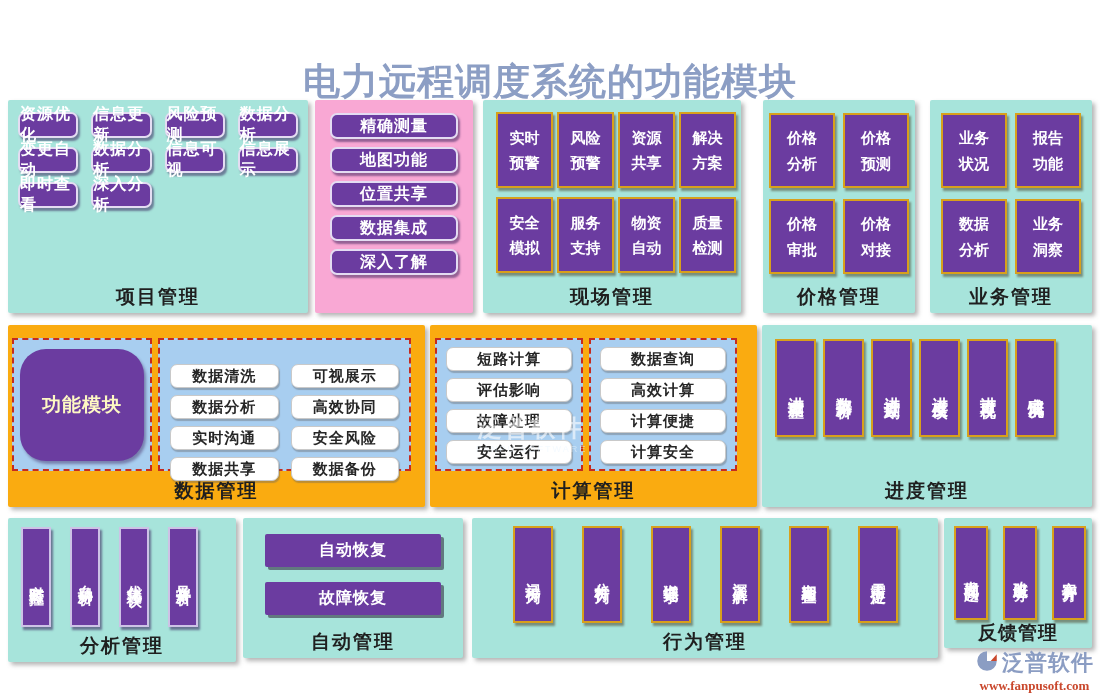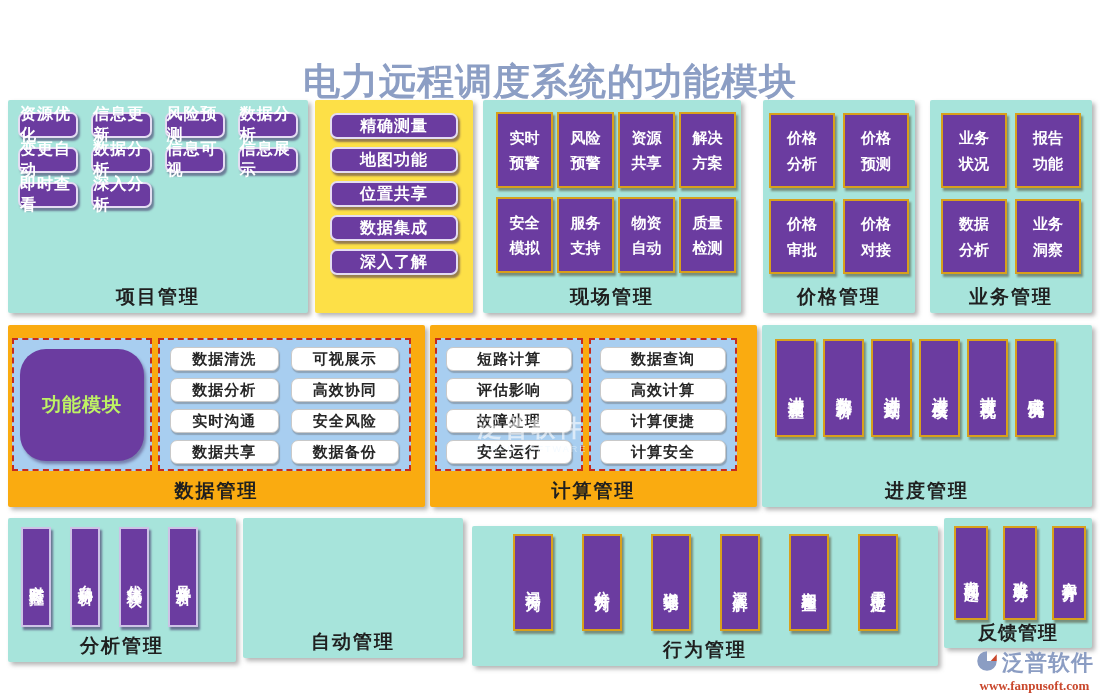--- a/index.html
+++ b/index.html
@@ -5,21 +5,21 @@
   * { box-sizing: border-box; margin: 0; padding: 0; }
   html,body { width:1100px; height:700px; }
   body { position:relative; background:#ffffff; overflow:hidden;
          font-family:"Liberation Sans", sans-serif; }
 
   .title { position:absolute; top:57px; left:0; width:100%; text-align:center;
            font-size:37px; font-weight:bold; color:#8C9EC4; letter-spacing:1px; }
 
   .panel { position:absolute; box-shadow:3px 3px 4px rgba(110,110,110,.5); border-radius:2px; }
   .teal   { background:#A7E4DB; }
-  .gray   { background:#fde047; }
+  .gray   { background:#f9a8d4; }
   .orangebg { background:#FAAB10; }
 
   .panel-label { position:absolute; bottom:3px; left:0; width:100%; text-align:center;
                  font-size:19px; font-weight:bold; color:#1f1f1f; letter-spacing:2px; }
 
   
   .btn-h { background:#6B3CA0; border:2px solid #E4DCF2; border-radius:7px; color:#fff;
            font-size:16px; font-weight:bold; display:flex; align-items:center; justify-content:center;
            letter-spacing:1px; box-shadow:2px 2.5px 2px rgba(50,25,85,.5); }
 
@@ -45,25 +45,25 @@
            padding-top:13px; justify-content:center; }
   .qgrid .btn-sq { height:75px; padding:0 14px; }
 
   
   #p-data { left:8px; top:325px; width:417px; height:182px; }
   #p-compute { left:430px; top:325px; width:327px; height:182px; }
   .row-inner { display:flex; padding:13px 14px 0 4px; gap:6px; }
   #p-compute .row-inner { padding:13px 20px 0 5px; }
   .dash-box { background:#A8CEF0; border:2px dashed #C52B1F; }
   .core-box { width:140px; height:133px; flex:none; display:flex; align-items:center; justify-content:center; }
-  .core-square { width:124px; height:112px; background:#6B3CA0; border-radius:26px; color:#bef264;
+  .core-square { width:124px; height:112px; background:#6B3CA0; border-radius:26px; color:#fef9c3;
                  font-size:19px; font-weight:bold; display:flex; align-items:center; justify-content:center;
                  letter-spacing:1px; box-shadow:2px 3px 3px rgba(60,30,90,.45); }
   .wgrid { flex:1; height:133px; display:grid; grid-template-columns:1fr 1fr;
-           column-gap:12px; row-gap:7px; padding:7px 10px; align-content:start; }
+           column-gap:12px; row-gap:7px; padding:24px 10px; align-content:start; }
   .wcol { flex:1; height:133px; display:flex; flex-direction:column; gap:7px; padding:7px 9px; }
   .btn-w { background:#fff; border:1px solid #c9c9c9; border-radius:7px; color:#262626; font-size:15px;
            font-weight:bold; display:flex; align-items:center; justify-content:center; letter-spacing:1px;
            box-shadow:1px 1.5px 1px rgba(100,100,100,.4); height:24px; flex:none; }
 
   
   .btn-v { background:#6B3CA0; border:2px solid #D8A01C; color:#fff; font-weight:bold;
            writing-mode:vertical-rl; text-orientation:upright; letter-spacing:2px;
            display:flex; align-items:center; justify-content:center;
            box-shadow:2px 2.5px 2px rgba(60,40,10,.45); }
@@ -77,21 +77,21 @@
   #p-analysis .vrow { padding:9px 0 0 13px; gap:19px; }
   #p-analysis .btn-v { width:30px; height:100px; font-size:15px; border:2px solid #CDC2E6;
                        box-shadow:2px 3px 2px rgba(50,25,85,.55); }
 
   #p-auto { left:243px; top:518px; width:220px; height:140px; }
   .acol { display:flex; flex-direction:column; align-items:center; gap:15px; padding-top:16px; }
   .btn-flat { width:176px; height:33px; background:#6B3CA0; color:#fff; font-size:16px; font-weight:bold;
               display:flex; align-items:center; justify-content:center; letter-spacing:1px;
               border-radius:2px; box-shadow:3px 3px 0 rgba(50,50,65,.6); }
 
-  #p-behavior { left:472px; top:518px; width:466px; height:140px;margin-top:8px; }
+  #p-behavior { left:472px; top:518px; width:466px; height:140px; }
   #p-behavior .vrow { justify-content:center; gap:29px; padding-top:8px; }
   #p-behavior .btn-v { width:40px; height:97px; font-size:15px; }
 
   #p-feedback { left:944px; top:518px; width:148px; height:130px; }
   #p-feedback .vrow { padding:8px 0 0 10px; gap:15px; }
   #p-feedback .btn-v { width:34px; height:94px; font-size:15px; }
   #p-feedback .panel-label { letter-spacing:1px; bottom:2px; }
 
   
   .watermark { position:absolute; left:476px; top:412px; z-index:5; text-align:center; pointer-events:none; }
@@ -221,20 +221,24 @@
   <div class="vrow">
     <div class="btn-v">实时监控</div>
     <div class="btn-v">自动分析</div>
     <div class="btn-v">优化建议</div>
     <div class="btn-v">异常分析</div>
   </div>
   <div class="panel-label">分析管理</div>
 </div>
 
 <div class="panel teal" id="p-auto">
+  <div class="acol">
+    <div class="btn-flat">自动恢复</div>
+    <div class="btn-flat">故障恢复</div>
+  </div>
   <div class="panel-label">自动管理</div>
 </div>
 
 <div class="panel teal" id="p-behavior">
   <div class="vrow">
     <div class="btn-v">记录行为</div>
     <div class="btn-v">分析行为</div>
     <div class="btn-v">详细记录</div>
     <div class="btn-v">深入了解</div>
     <div class="btn-v">定期检查</div>

